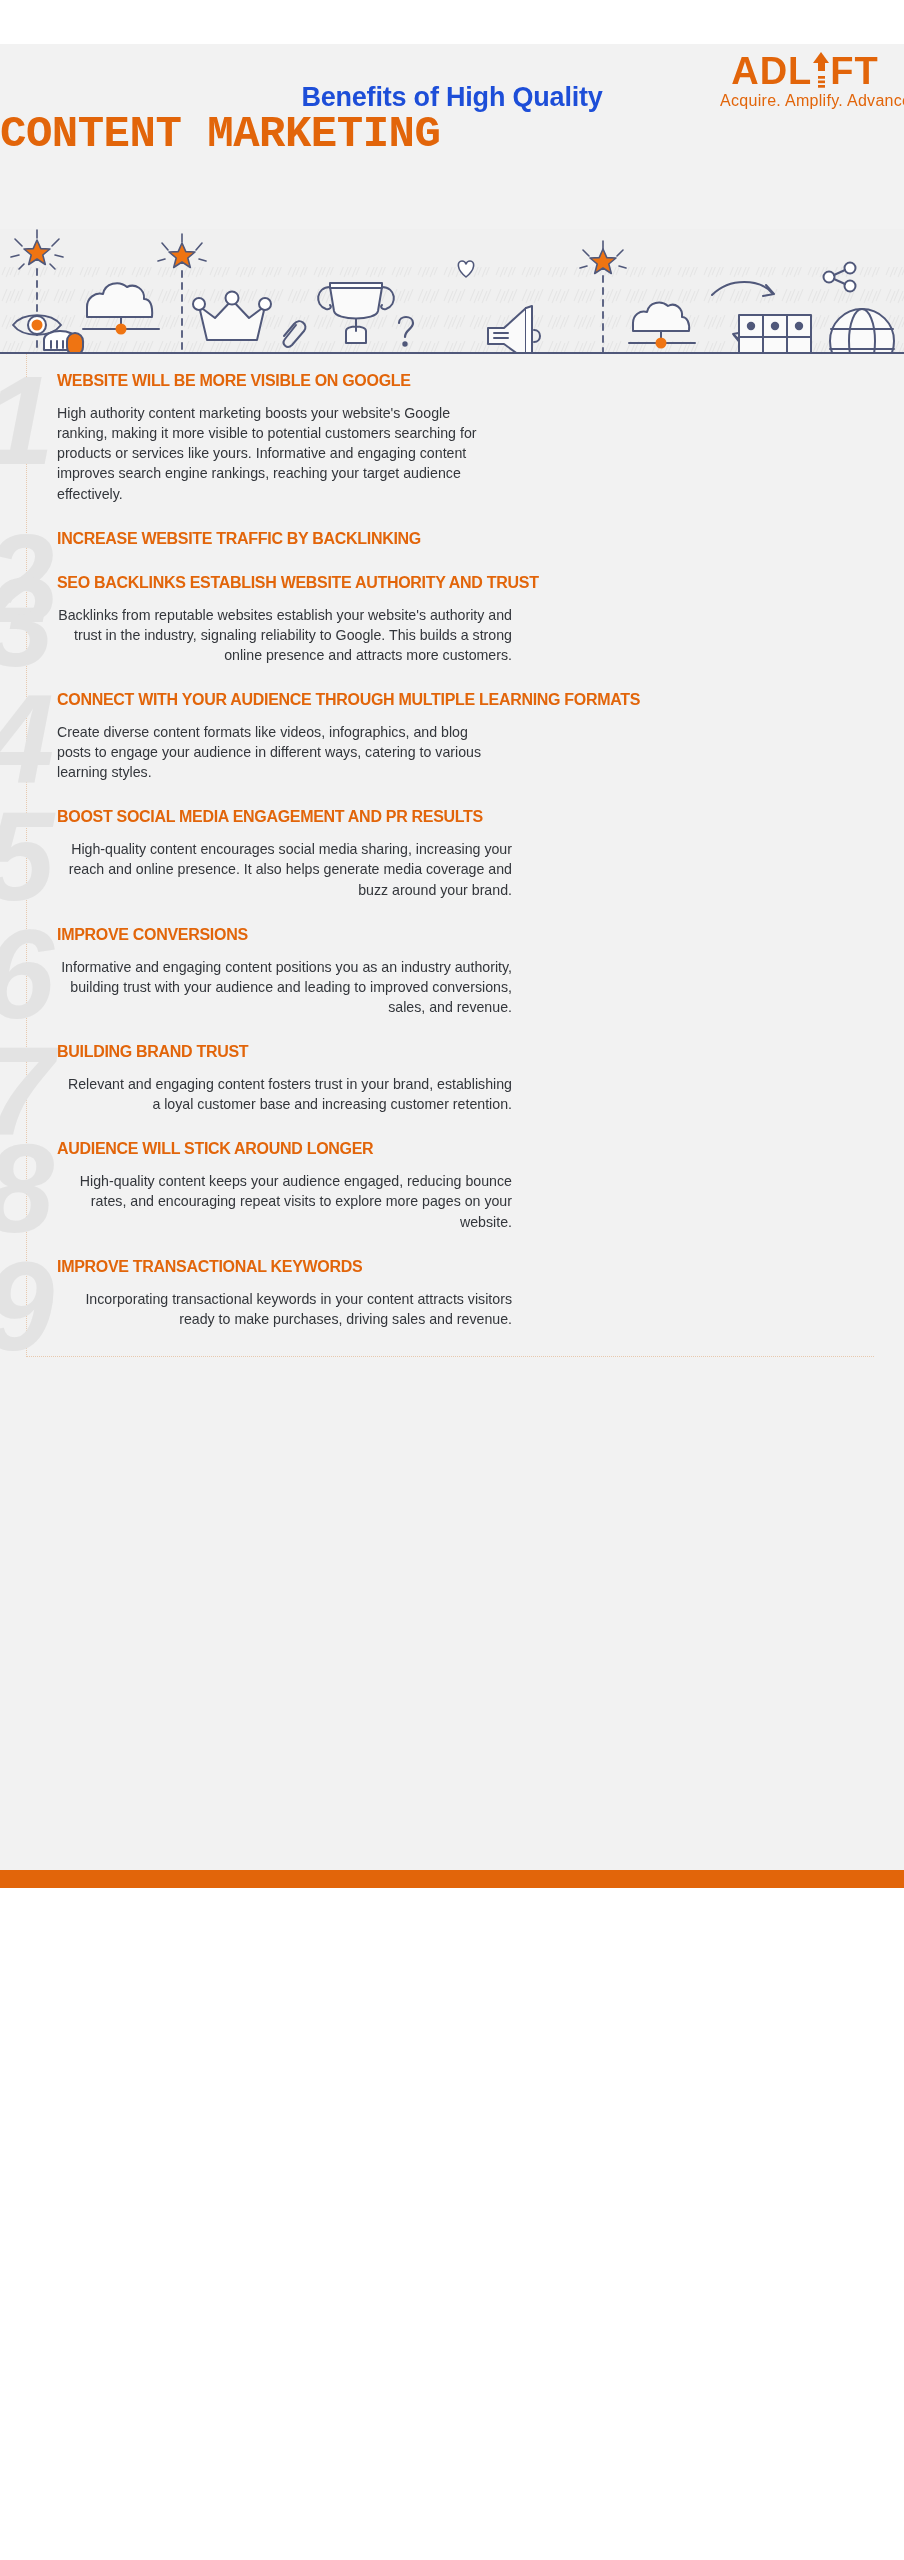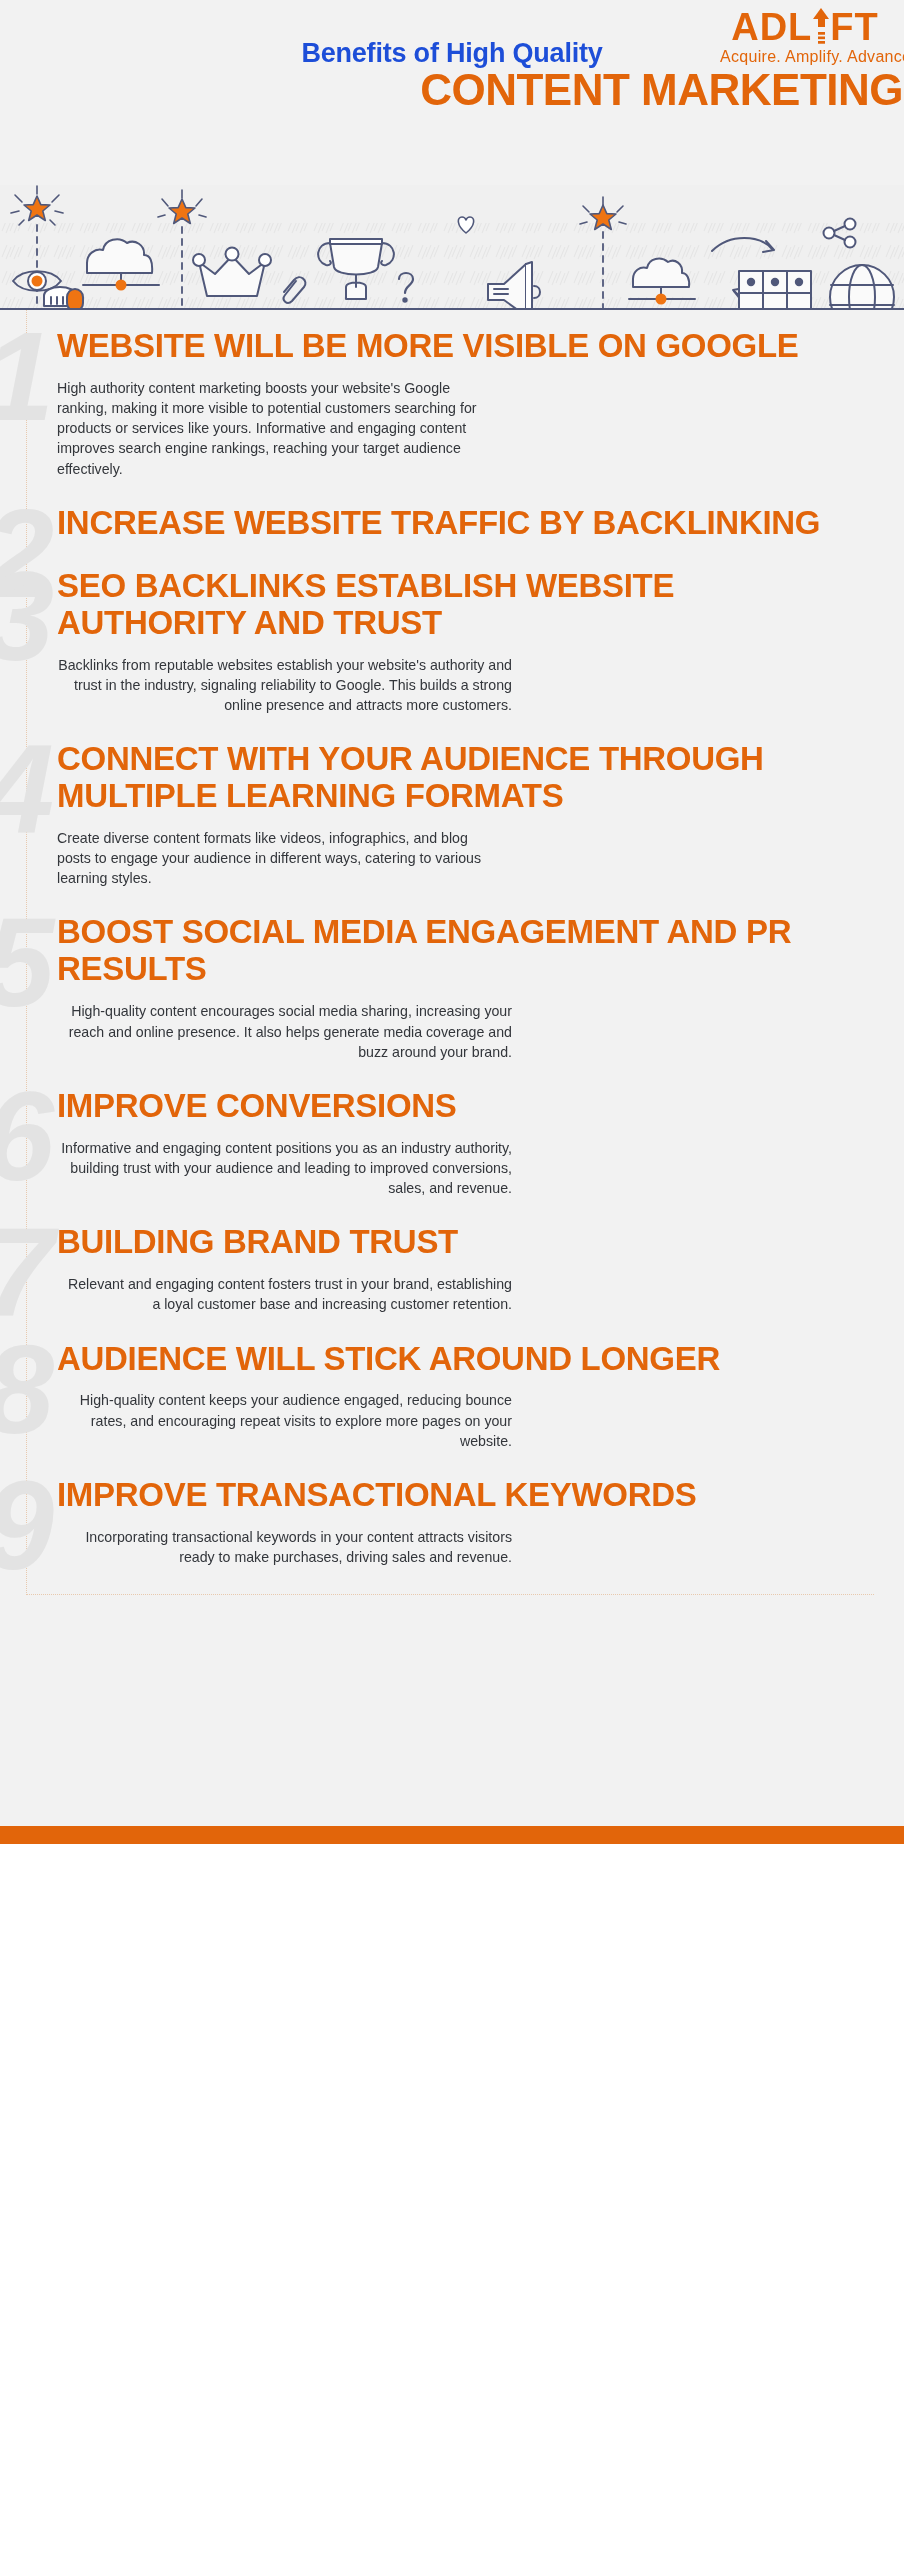--- a/index.html
+++ b/index.html
@@ -9,20 +9,21 @@
     background: #ffffff;
     font-family: "Liberation Sans", sans-serif;
   }
 
   .page {
     position: relative;
     width: 904px;
     height: 1844px;
     background: #f2f2f2;
     overflow: hidden;
+    margin-top: 44px;
   }
 
   
   .header {
     position: relative;
     width: 904px;
     height: 185px;
     background: #f2f2f2;
   }
 
@@ -91,26 +92,27 @@
     text-align: center;
     font-size: 27px;
     font-weight: bold;
     color: #1d4ed8;
     letter-spacing: -.2px;
   }
   .title-main {
     position: absolute;
     top: 68px;
     left: 0; right: 1px;
-    text-align: right;
+    text-align: left;
     font-size: 44px;
     font-weight: bold;
     color: #e2650a;
     letter-spacing: -.5px;
     line-height: 1;
+    font-family: Liberation Mono, monospace;
   }
 
   
   .illus {
     position: relative;
     width: 904px;
     height: 125px;
     background: #f0f0f0;
     overflow: hidden;
     border-bottom: 2px solid #50587a;
@@ -154,21 +156,21 @@
     font-weight: bold;
     color: #e3e3e3;
     line-height: 1;
     font-style: italic;
     letter-spacing: -6px;
     user-select: none;
     z-index: 0;
   }
   .item-body { position: relative; z-index: 1; }
   .item-title {
-    font-size: 33px;
+    font-size: 16px;
     font-weight: bold;
     color: #e2650a;
     line-height: 1.12;
     letter-spacing: -.3px;
     margin-bottom: 13px;
   }
   .item-text {
     font-size: 14.2px;
     line-height: 1.42;
     color: #33363b;

